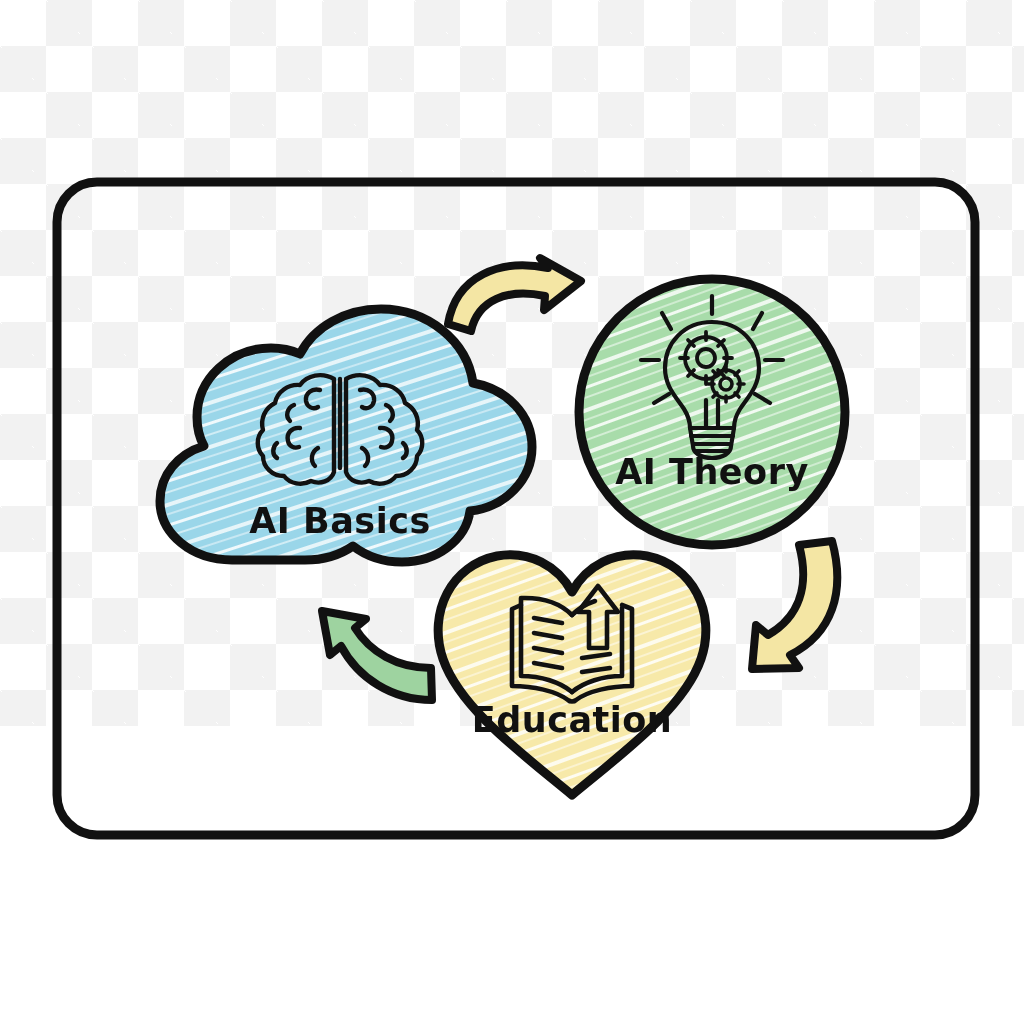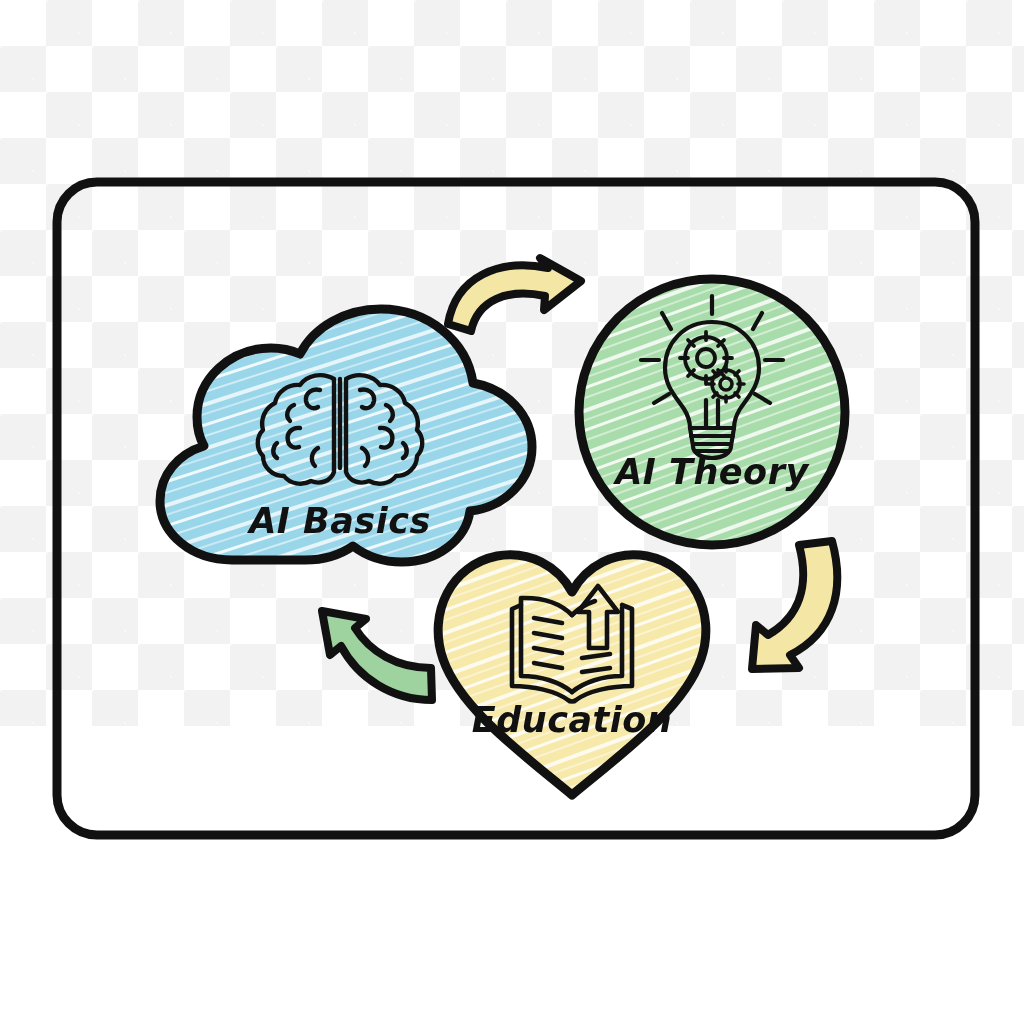--- a/index.html
+++ b/index.html
@@ -16,21 +16,20 @@
     position: relative;
     width: 1024px;
     height: 726px;
     
     background-color: #ffffff;
     background-image:
       linear-gradient(45deg, #f2f2f2 25%, transparent 25%, transparent 75%, #f2f2f2 75%),
       linear-gradient(45deg, #f2f2f2 25%, transparent 25%, transparent 75%, #f2f2f2 75%);
     background-size: 92px 92px;
     background-position: 0 0, 46px 46px;
-    font-style: italic;
   }
 
   #board {
     position: absolute;
     inset: 0;
     width: 1024px;
     height: 1024px;
   }
 
   .node-label {

